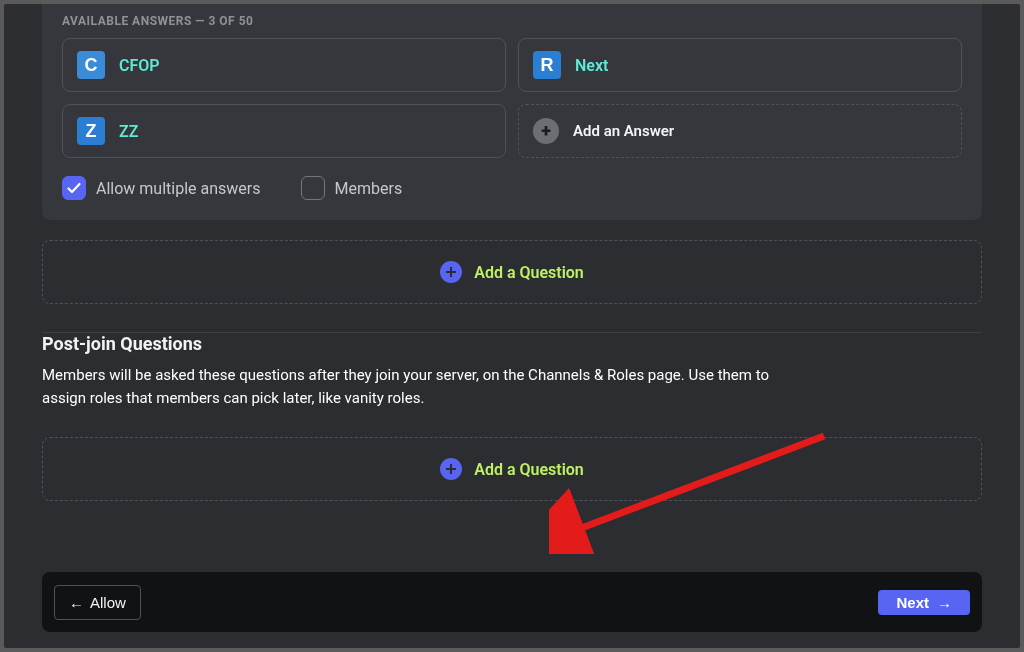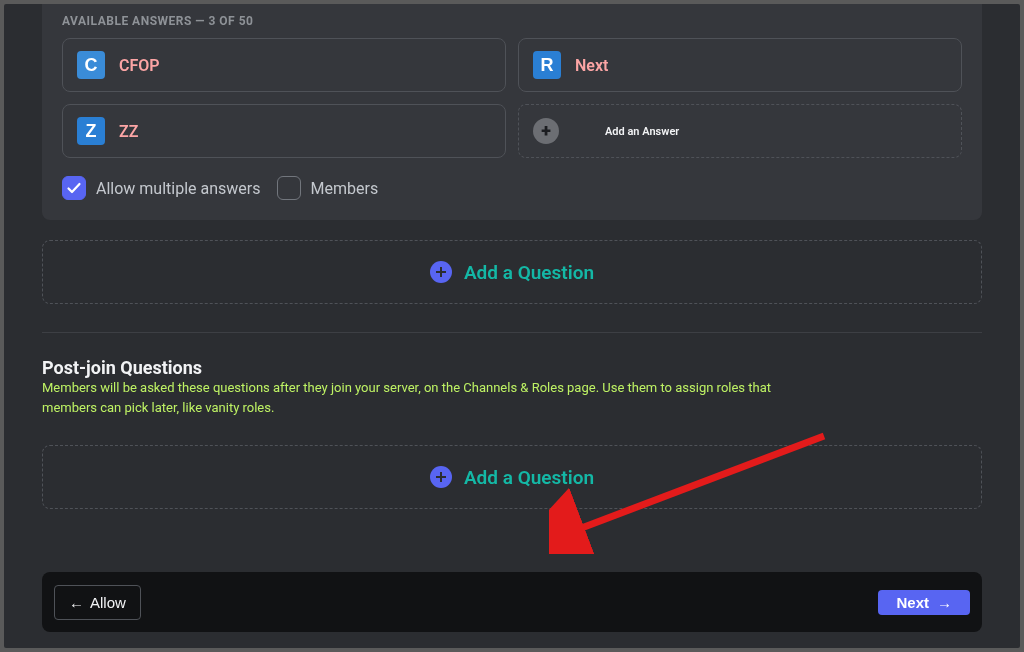--- a/index.html
+++ b/index.html
@@ -62,21 +62,21 @@
       align-items: center;
       justify-content: center;
       color: #fff;
       font-weight: 800;
       font-size: 18px;
       font-family: Arial, sans-serif;
     }
     .answer-emoji.r { background: #2a7fd4; }
     .answer-emoji.z { background: #2a7fd4; }
     .answer-label {
-      color: #fca5a5;
+      color: #5eead4;
       font-size: 16px;
       font-weight: 600;
     }
     .add-answer {
       display: flex;
       align-items: center;
       gap: 14px;
       border: 1.5px dashed #4f5258;
       border-radius: 8px;
       padding: 12px 14px;
@@ -91,27 +91,26 @@
       display: flex;
       align-items: center;
       justify-content: center;
       color: #1c1d21;
       font-weight: 900;
       font-size: 18px;
       line-height: 1;
     }
     .add-answer-text {
       color: #f2f3f5;
-      font-size: 11px;
+      font-size: 15px;
       font-weight: 600;
-      margin-left: 32px;
     }
     .options-row {
       display: flex;
-      gap: 16px;
+      gap: 40px;
       margin-top: 18px;
       align-items: flex-start;
     }
     .opt {
       display: flex;
       align-items: center;
       gap: 10px;
       cursor: pointer;
     }
     .check {
@@ -149,40 +148,39 @@
       position: relative;
     }
     .add-q-icon::before, .add-q-icon::after {
       content: "";
       position: absolute;
       background: #2b2d31;
     }
     .add-q-icon::before { width: 10px; height: 2.5px; }
     .add-q-icon::after  { width: 2.5px; height: 10px; }
     .add-q-text {
-      color: #14b8a6;
-      font-size: 19px;
+      color: #bef264;
+      font-size: 16px;
       font-weight: 600;
     }
     .divider {
       height: 1px;
       background: #3d3f44;
       margin-top: 28px;
     }
     .post-join-title {
       color: #f2f3f5;
       font-size: 18px;
       font-weight: 700;
-      margin-top: 24px;
     }
     .post-join-desc {
-      color: #bef264;
-      font-size: 13px;
+      color: #ffffff;
+      font-size: 15px;
       line-height: 1.5;
-      margin-top: 0;
+      margin-top: 10px;
       max-width: 760px;
     }
     .post-join-add {
       margin-top: 28px;
     }
     .footer-bar {
       position: absolute;
       left: 38px; right: 38px; bottom: 16px;
       height: 60px;
       background: #111214;

